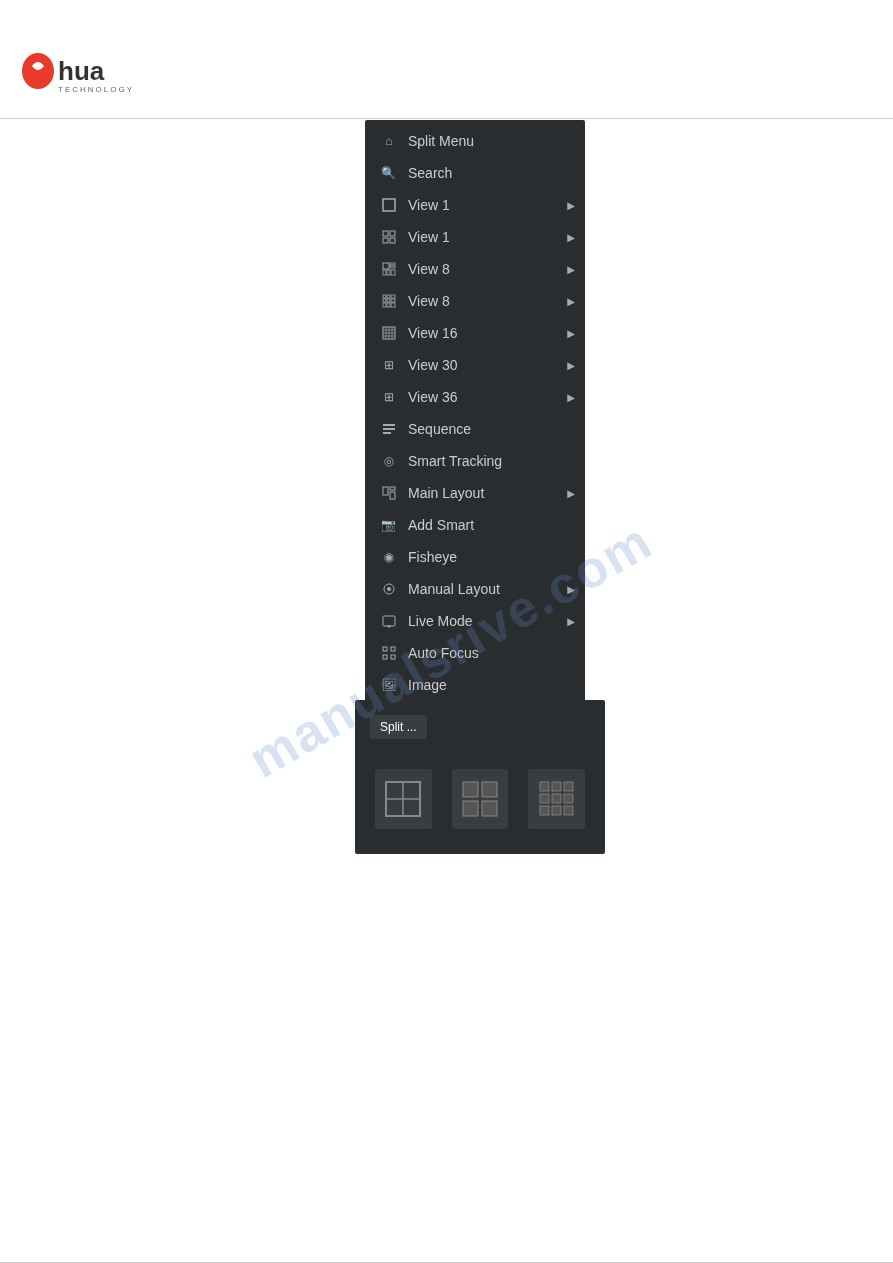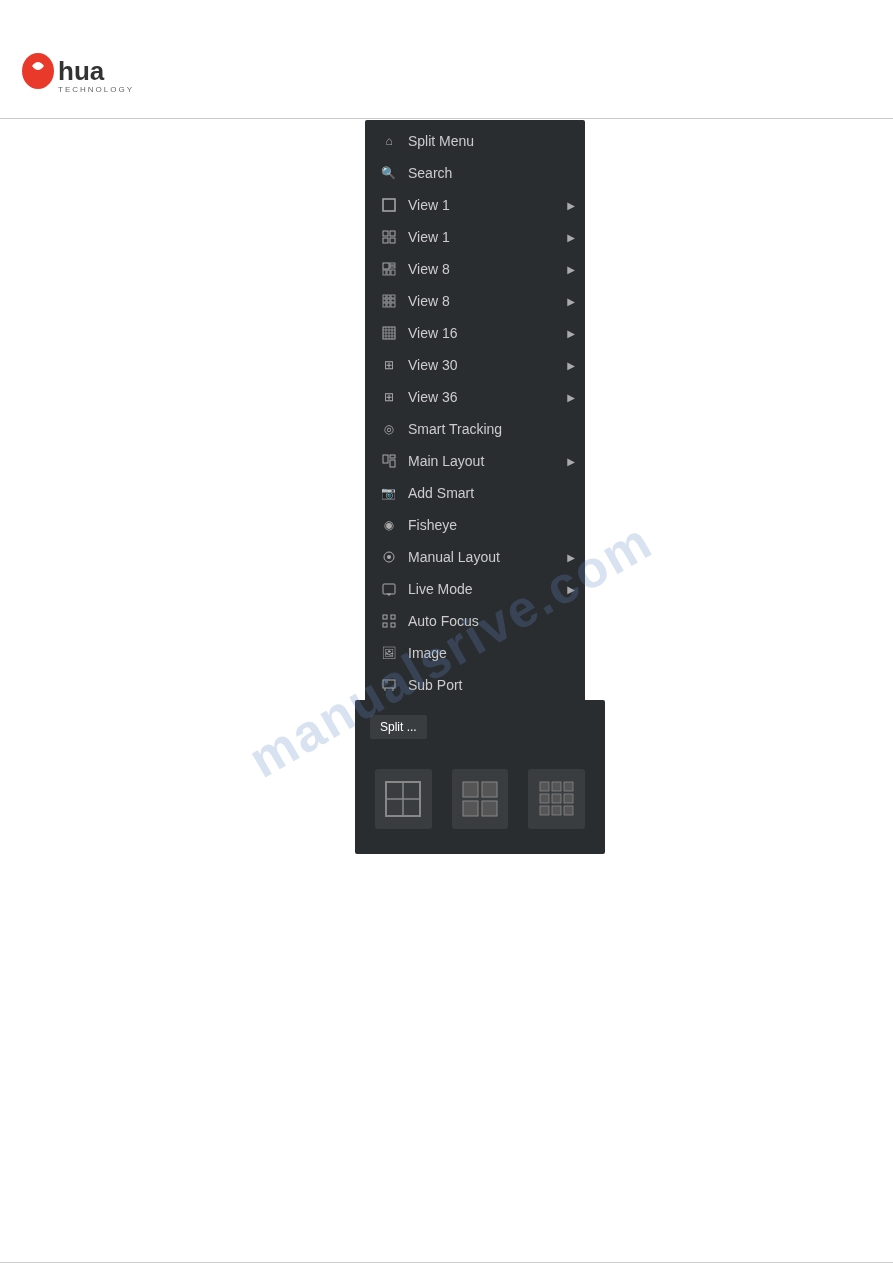--- a/index.html
+++ b/index.html
@@ -254,20 +254,30 @@
     <span class="icon">⊞</span>
     <span class="label">View 30</span>
     <span class="arrow">▶</span>
   </div>
   <div class="menu-item">
     <span class="icon">⊞</span>
     <span class="label">View 36</span>
     <span class="arrow">▶</span>
   </div>
   <div class="menu-item">
+    <span class="icon">
+      <svg width="14" height="14" viewBox="0 0 14 14">
+        <rect x="1" y="2" width="12" height="2" fill="#aaa"></rect>
+        <rect x="1" y="6" width="12" height="2" fill="#aaa"></rect>
+        <rect x="1" y="10" width="8" height="2" fill="#aaa"></rect>
+      </svg>
+    </span>
+    <span class="label">Sequence</span>
+  </div>
+  <div class="menu-item">
     <span class="icon">◎</span>
     <span class="label">Smart Tracking</span>
   </div>
   <div class="menu-item">
     <span class="icon">
       <svg width="14" height="14" viewBox="0 0 14 14">
         <rect x="1" y="1" width="5" height="8" fill="none" stroke="#aaa" stroke-width="1"></rect>
         <rect x="8" y="1" width="5" height="3" fill="none" stroke="#aaa" stroke-width="1"></rect>
         <rect x="8" y="6" width="5" height="7" fill="none" stroke="#aaa" stroke-width="1"></rect>
       </svg>

